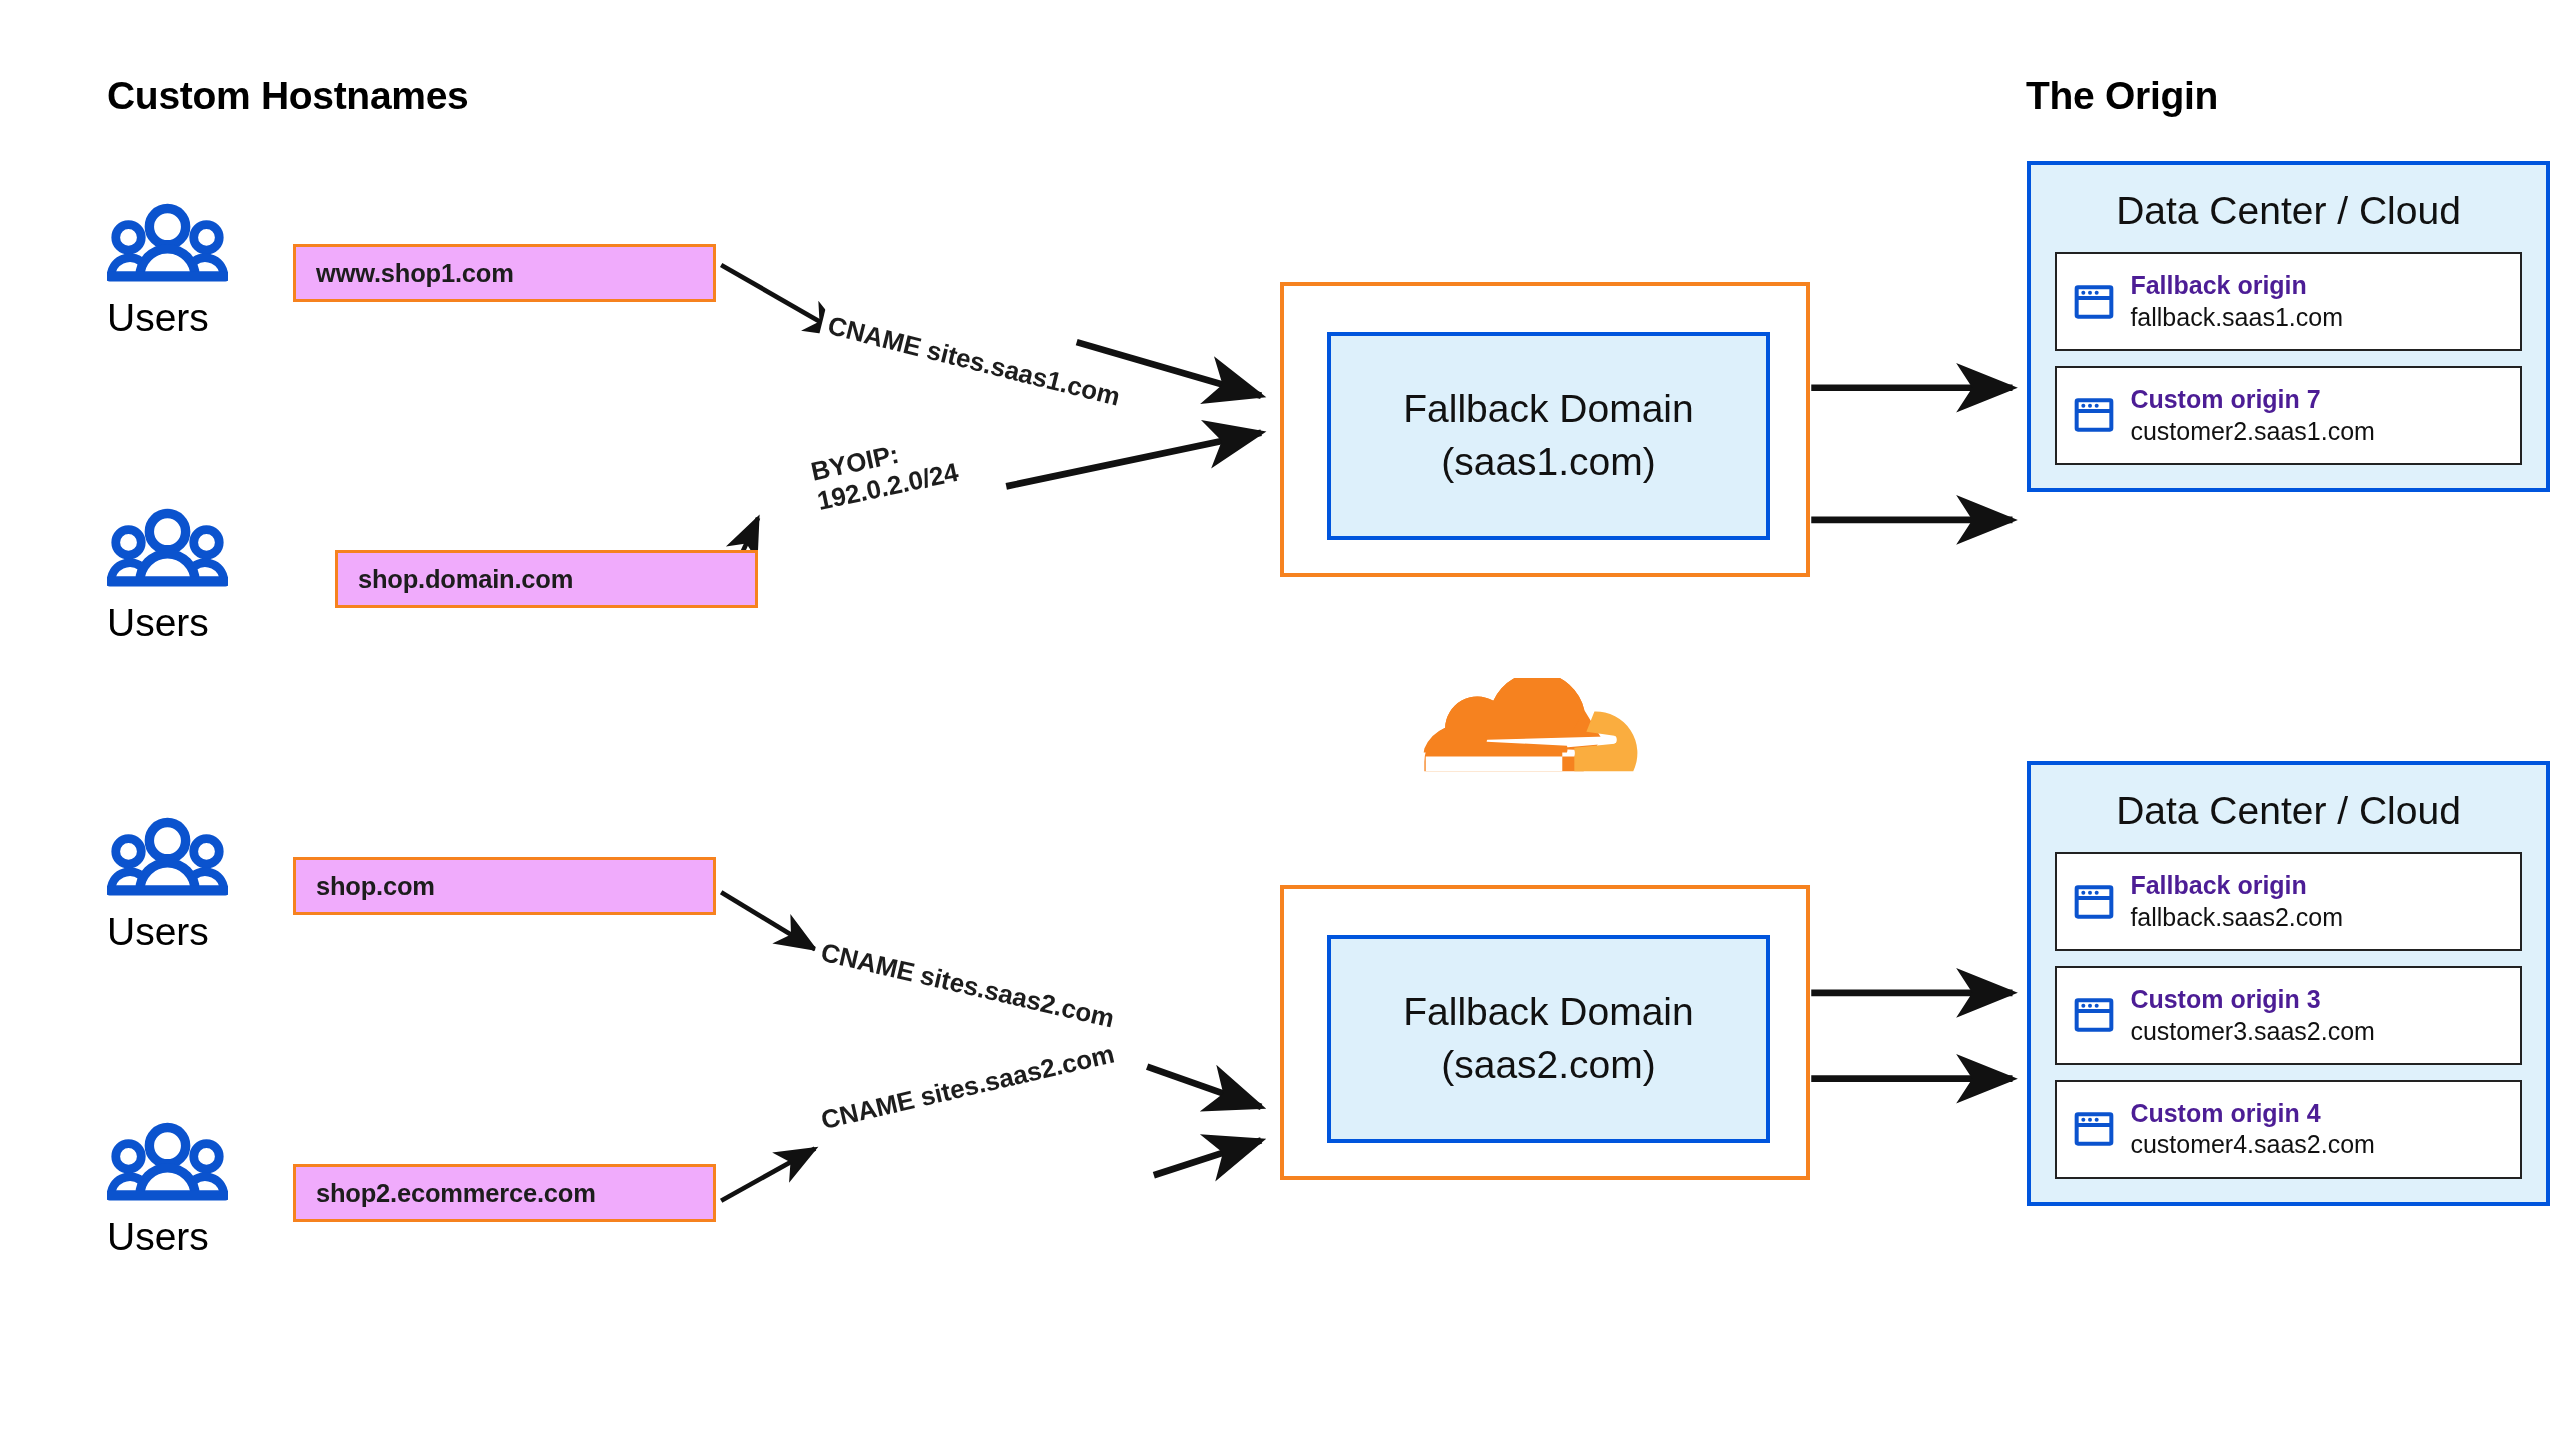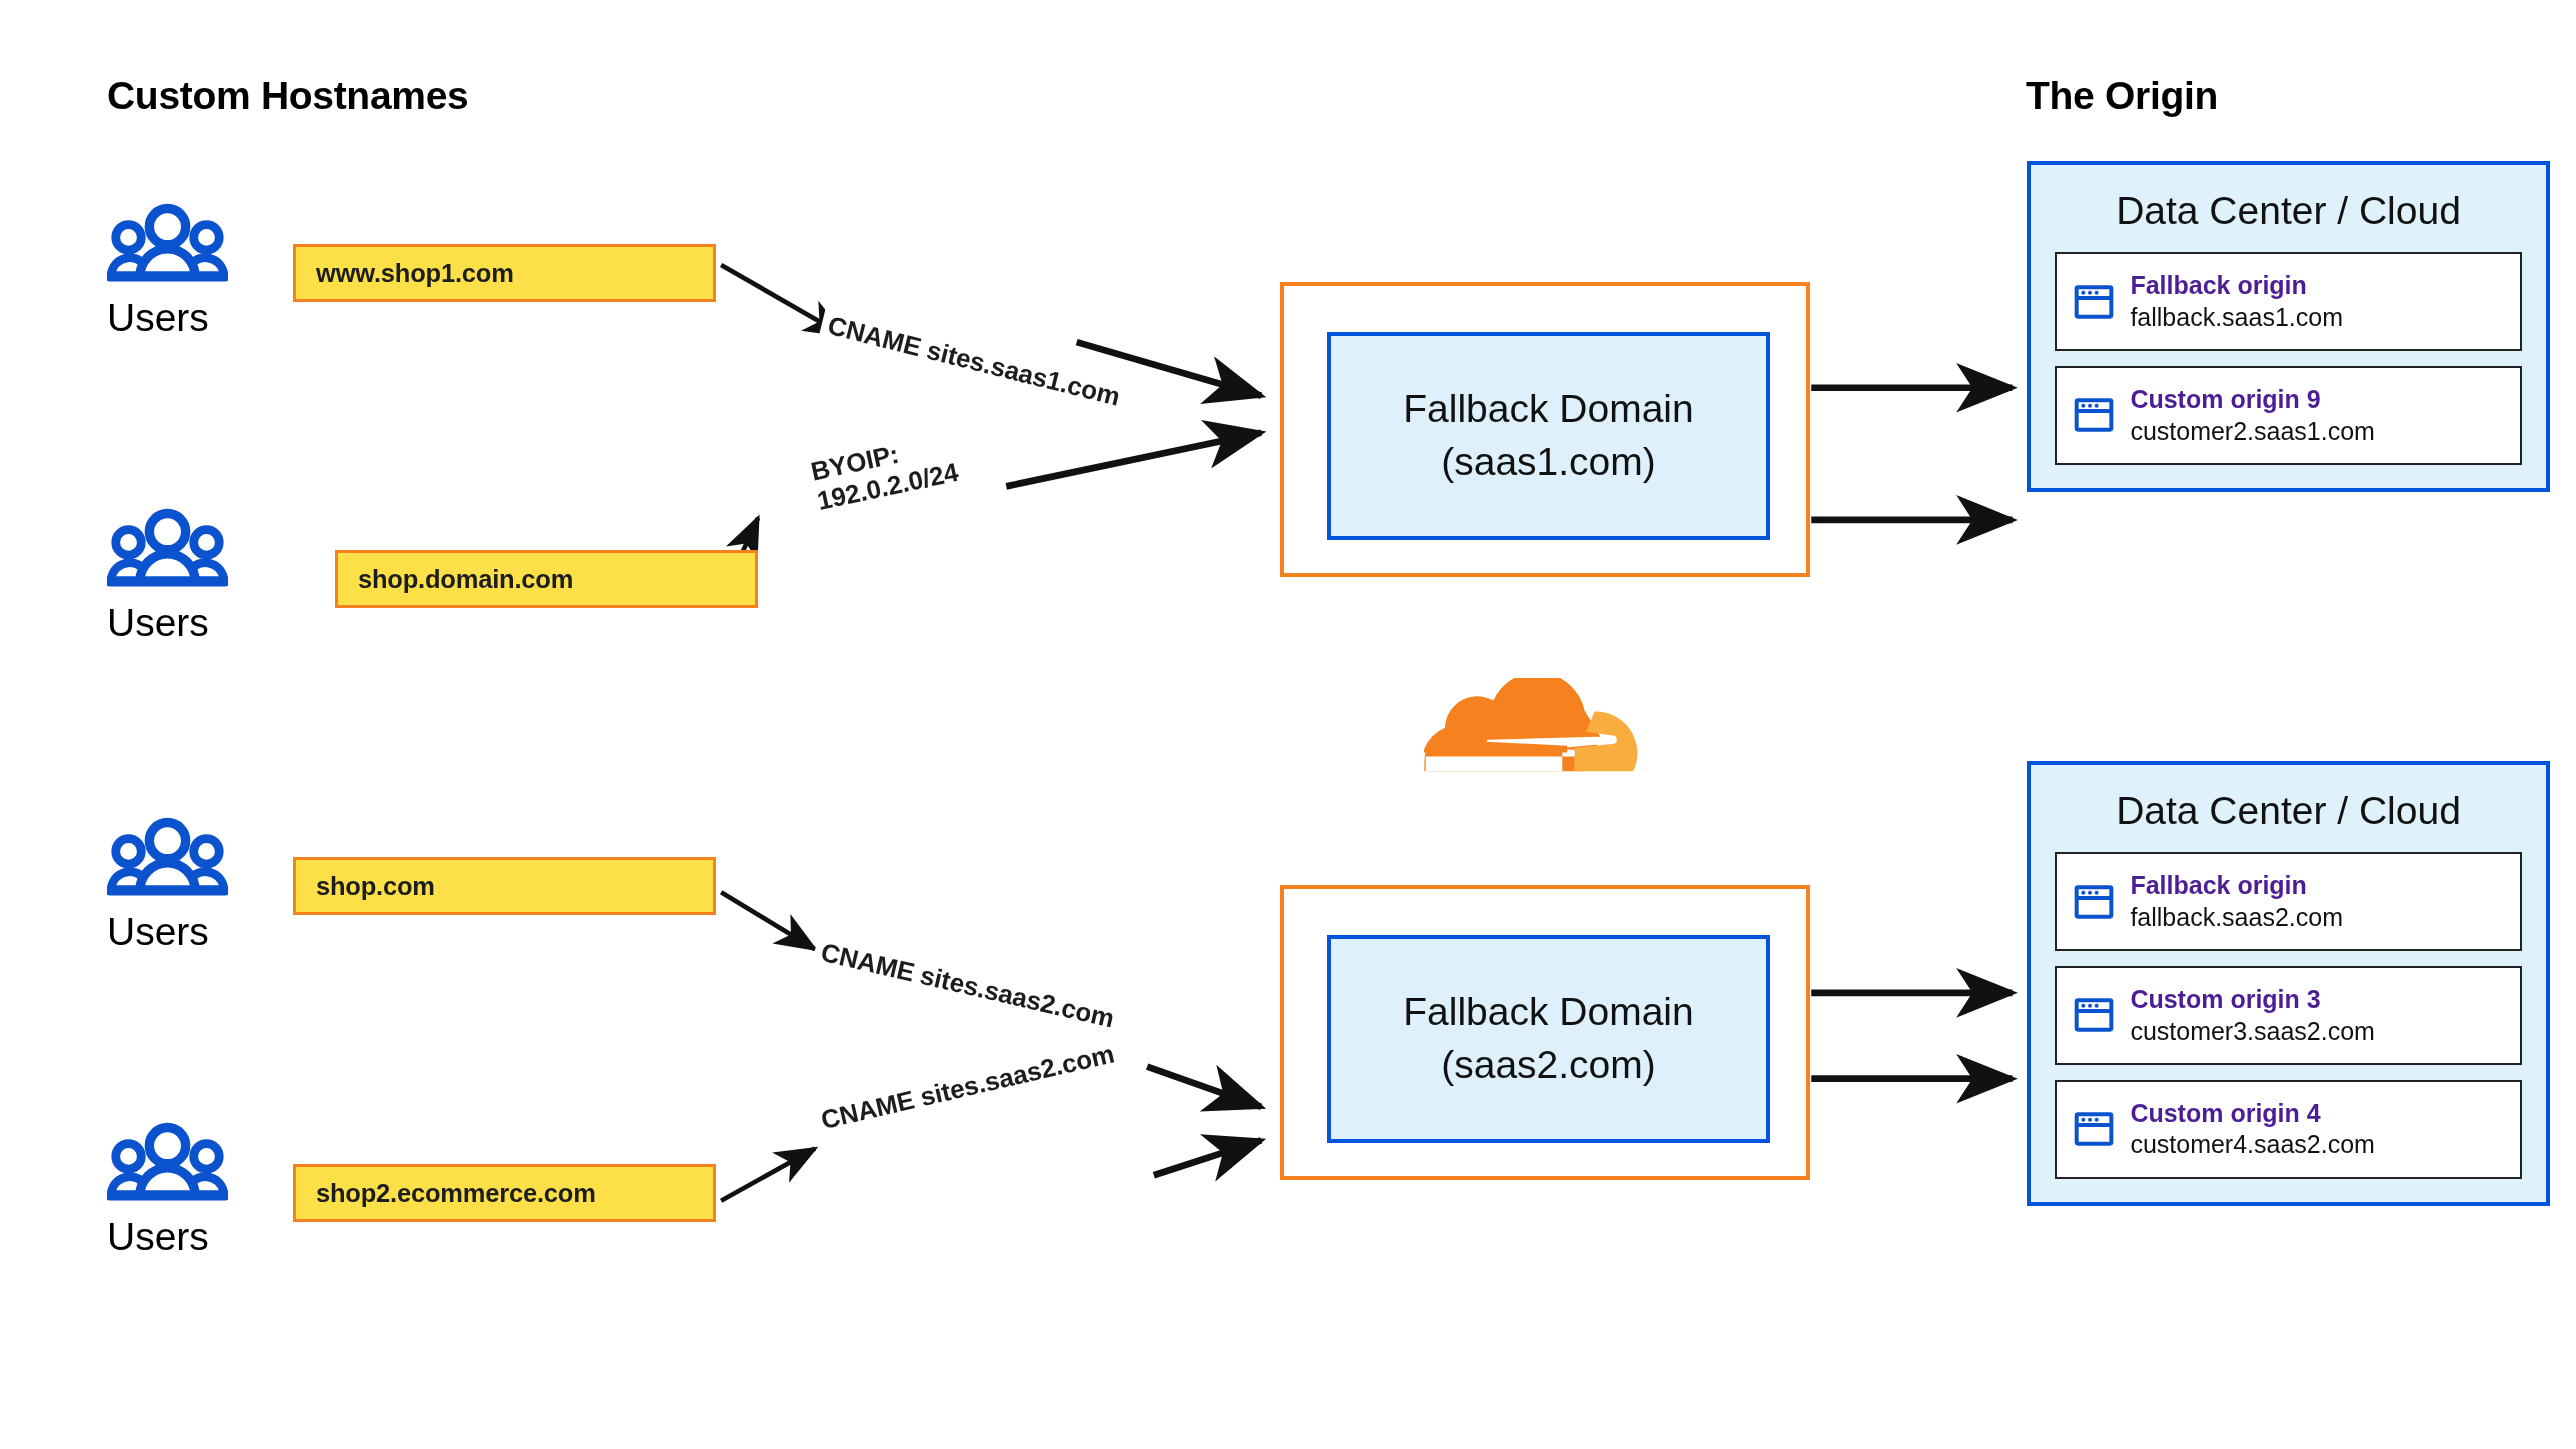--- a/index.html
+++ b/index.html
@@ -36,21 +36,21 @@
     margin-top: 4px;
     white-space: nowrap;
   }
 
   
   .hostname-box {
     box-sizing: border-box;
     width: 423px;
     height: 58px;
     border: 3.4px solid #F6821F;
-    background: #fde047;
+    background: #f0abfc;
     display: flex;
     align-items: center;
     padding-left: 20px;
   }
   .hostname-box span {
     font-size: 25.5px;
     font-weight: bold;
     color: #1d1d1d;
     white-space: nowrap;
     letter-spacing: -0.2px;
@@ -304,21 +304,21 @@
 
     <div class="origin-card">
       <svg class="oc-icon" width="40" height="36" viewBox="0 0 60 54">
         <rect x="4" y="5" width="52" height="44" rx="2" fill="none" stroke="#0B53CE" stroke-width="6"></rect>
         <line x1="4" y1="21" x2="56" y2="21" stroke="#0B53CE" stroke-width="6"></line>
         <circle cx="14" cy="13" r="3" fill="#0B53CE"></circle>
         <circle cx="24" cy="13" r="3" fill="#0B53CE"></circle>
         <circle cx="34" cy="13" r="3" fill="#0B53CE"></circle>
       </svg>
       <div class="oc-text">
-        <div class="oc-title">Custom origin 9</div>
+        <div class="oc-title">Custom origin 7</div>
         <div class="oc-sub">customer2.saas1.com</div>
       </div>
     </div>
   </div>
 
   <div class="abs dc-panel box-layer" style="left:2027px; top:761px;">
     <div class="dc-title">Data Center / Cloud</div>
 
     <div class="origin-card">
       <svg class="oc-icon" width="40" height="36" viewBox="0 0 60 54">

